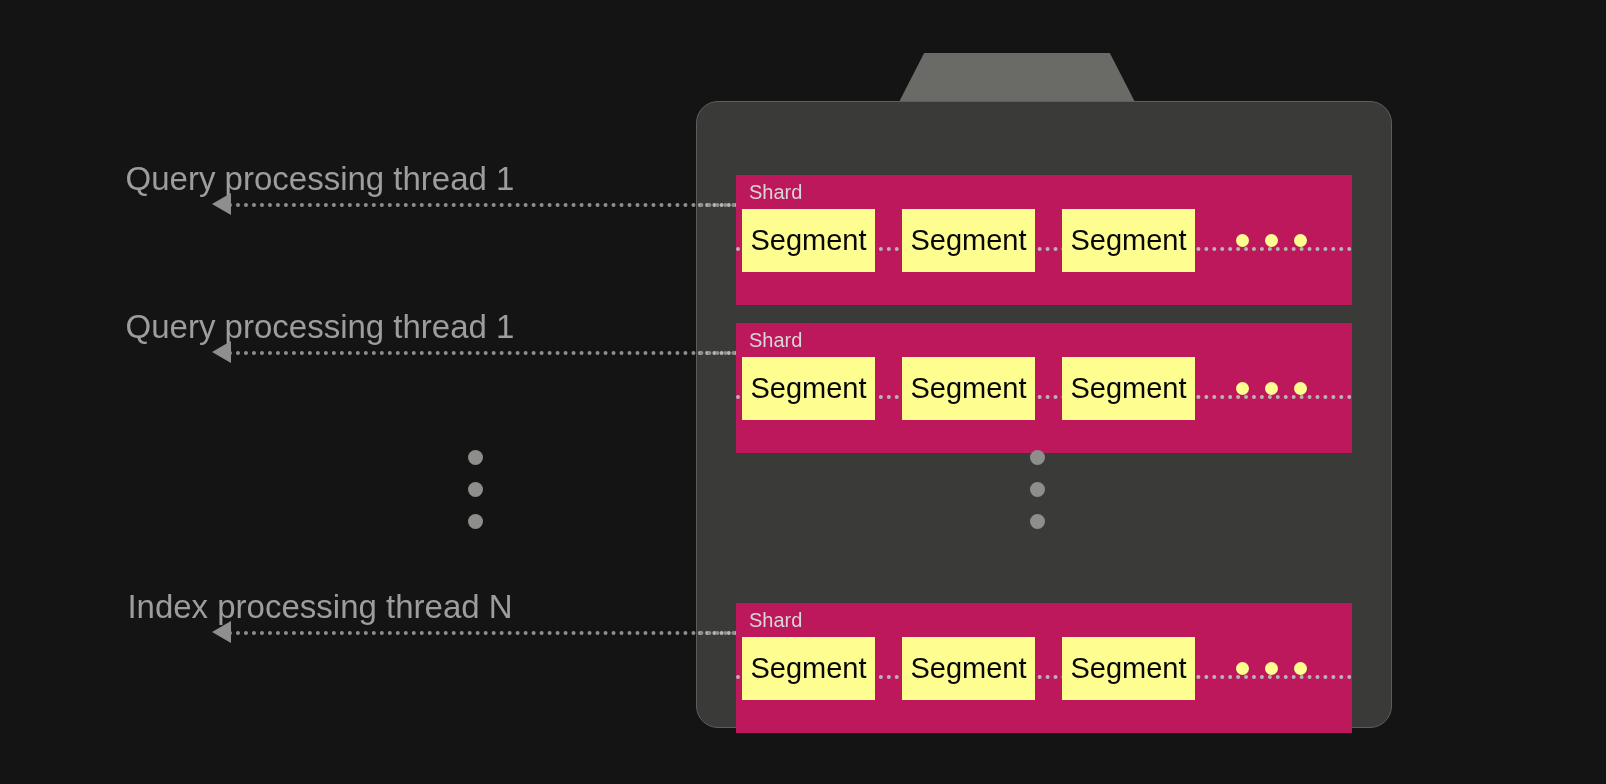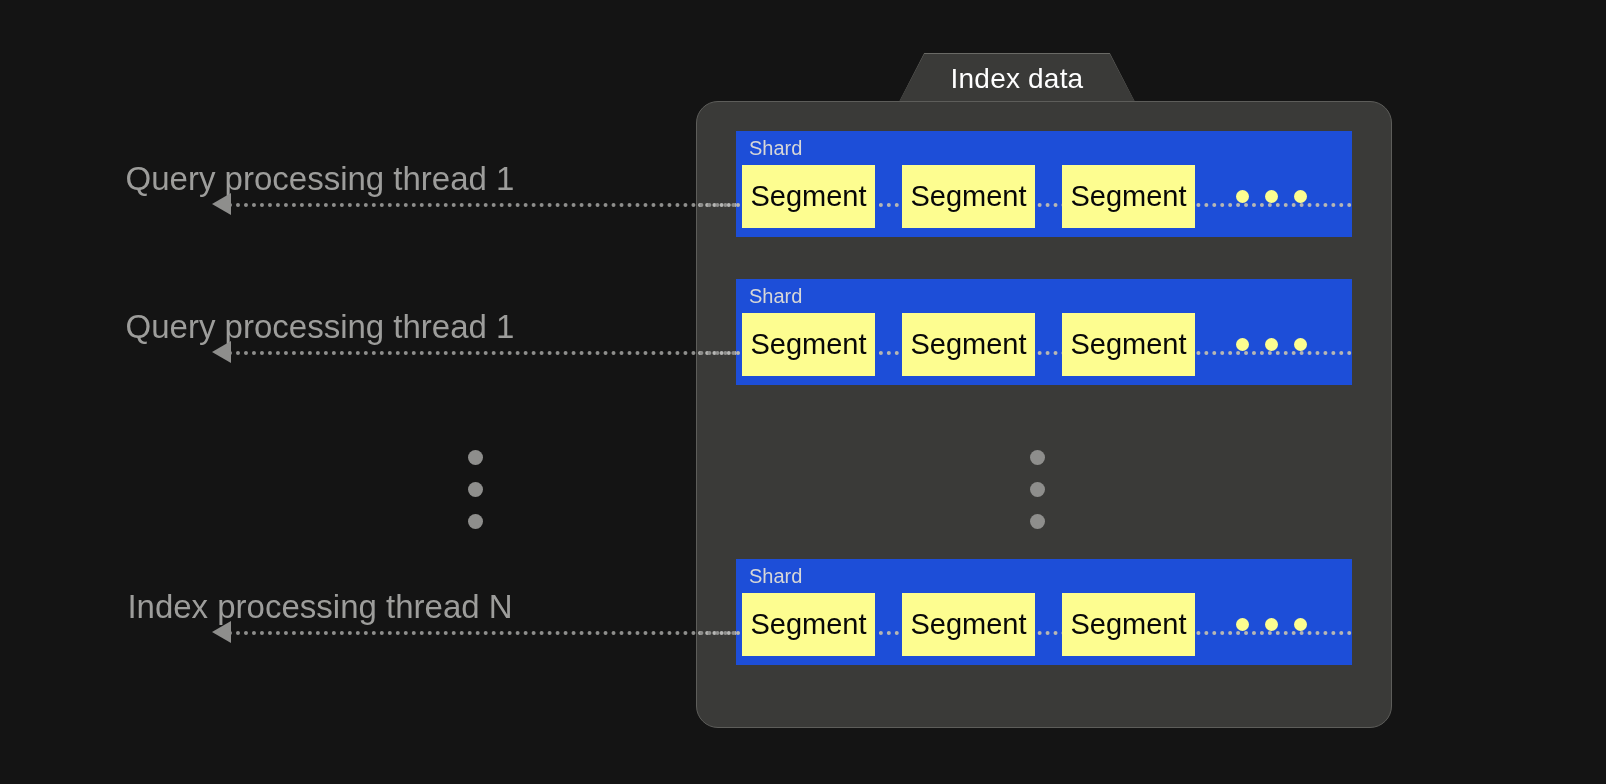--- a/index.html
+++ b/index.html
@@ -62,22 +62,23 @@
     font-size: 28px;
     letter-spacing: 0.2px;
     white-space: nowrap;
   }
 
   
   .shard {
     position: absolute;
     left: 736px;
     width: 616px;
-    height: 106px;
-    background: #1d4ed8;
+    height: 130px;
+    background: #be185d;
+    margin-top: 44px;
   }
   .shard-r1 { top: 131px; }
   .shard-r2 { top: 279px; }
   .shard-r3 { top: 559px; }
 
   .shard-label {
     position: absolute;
     left: 13px;
     top: 6px;
     color: #d7d7d7;
@@ -194,23 +195,20 @@
     border-bottom: 11px solid transparent;
     border-right: 19px solid #8e8e8c;
   }
 </style>
 </head>
 <body>
 
 <div id="stage">
 
   <div class="title-tab-border"></div>
-  <div class="title-tab">
-    <span class="title-tab-text">Index data</span>
-  </div>
 
   <div class="index-container"></div>
 
   <div class="rail-left-ext r1"></div>
   <div class="shard shard-r1">
     <div class="shard-rail"></div>
     <span class="shard-label">Shard</span>
     <div class="segments">
       <div class="segment">Segment</div>
       <div class="segment">Segment</div>

